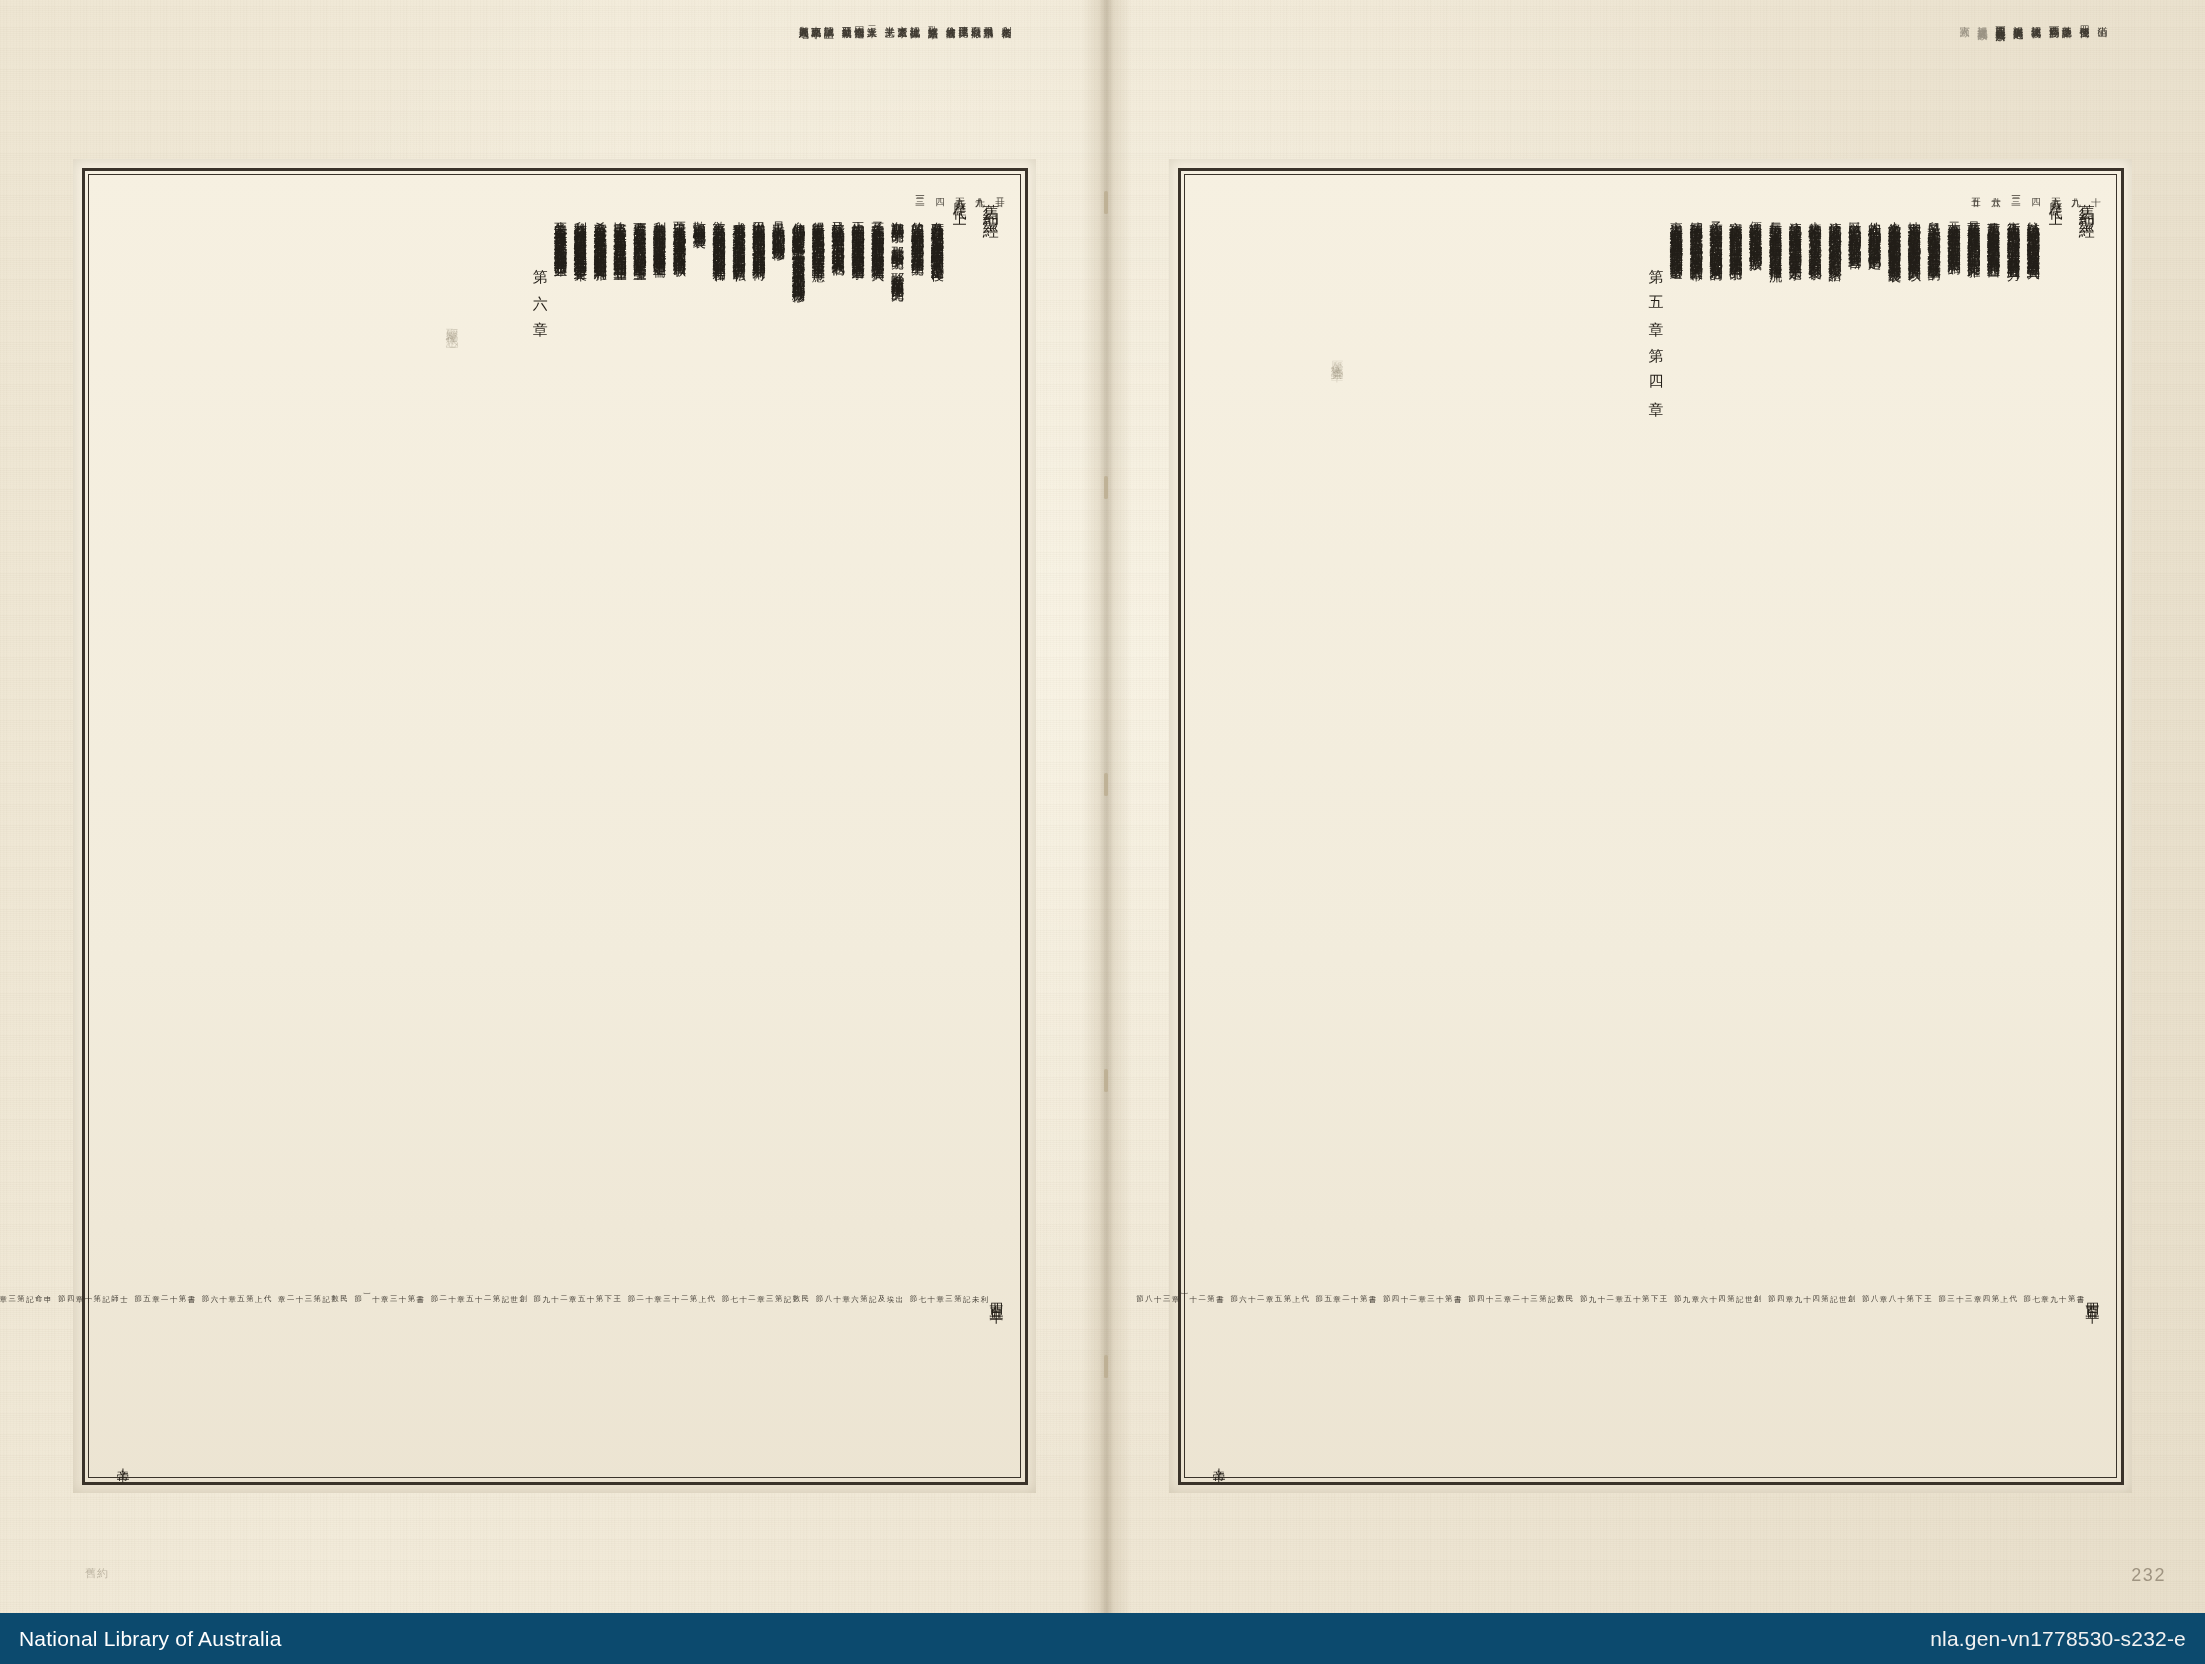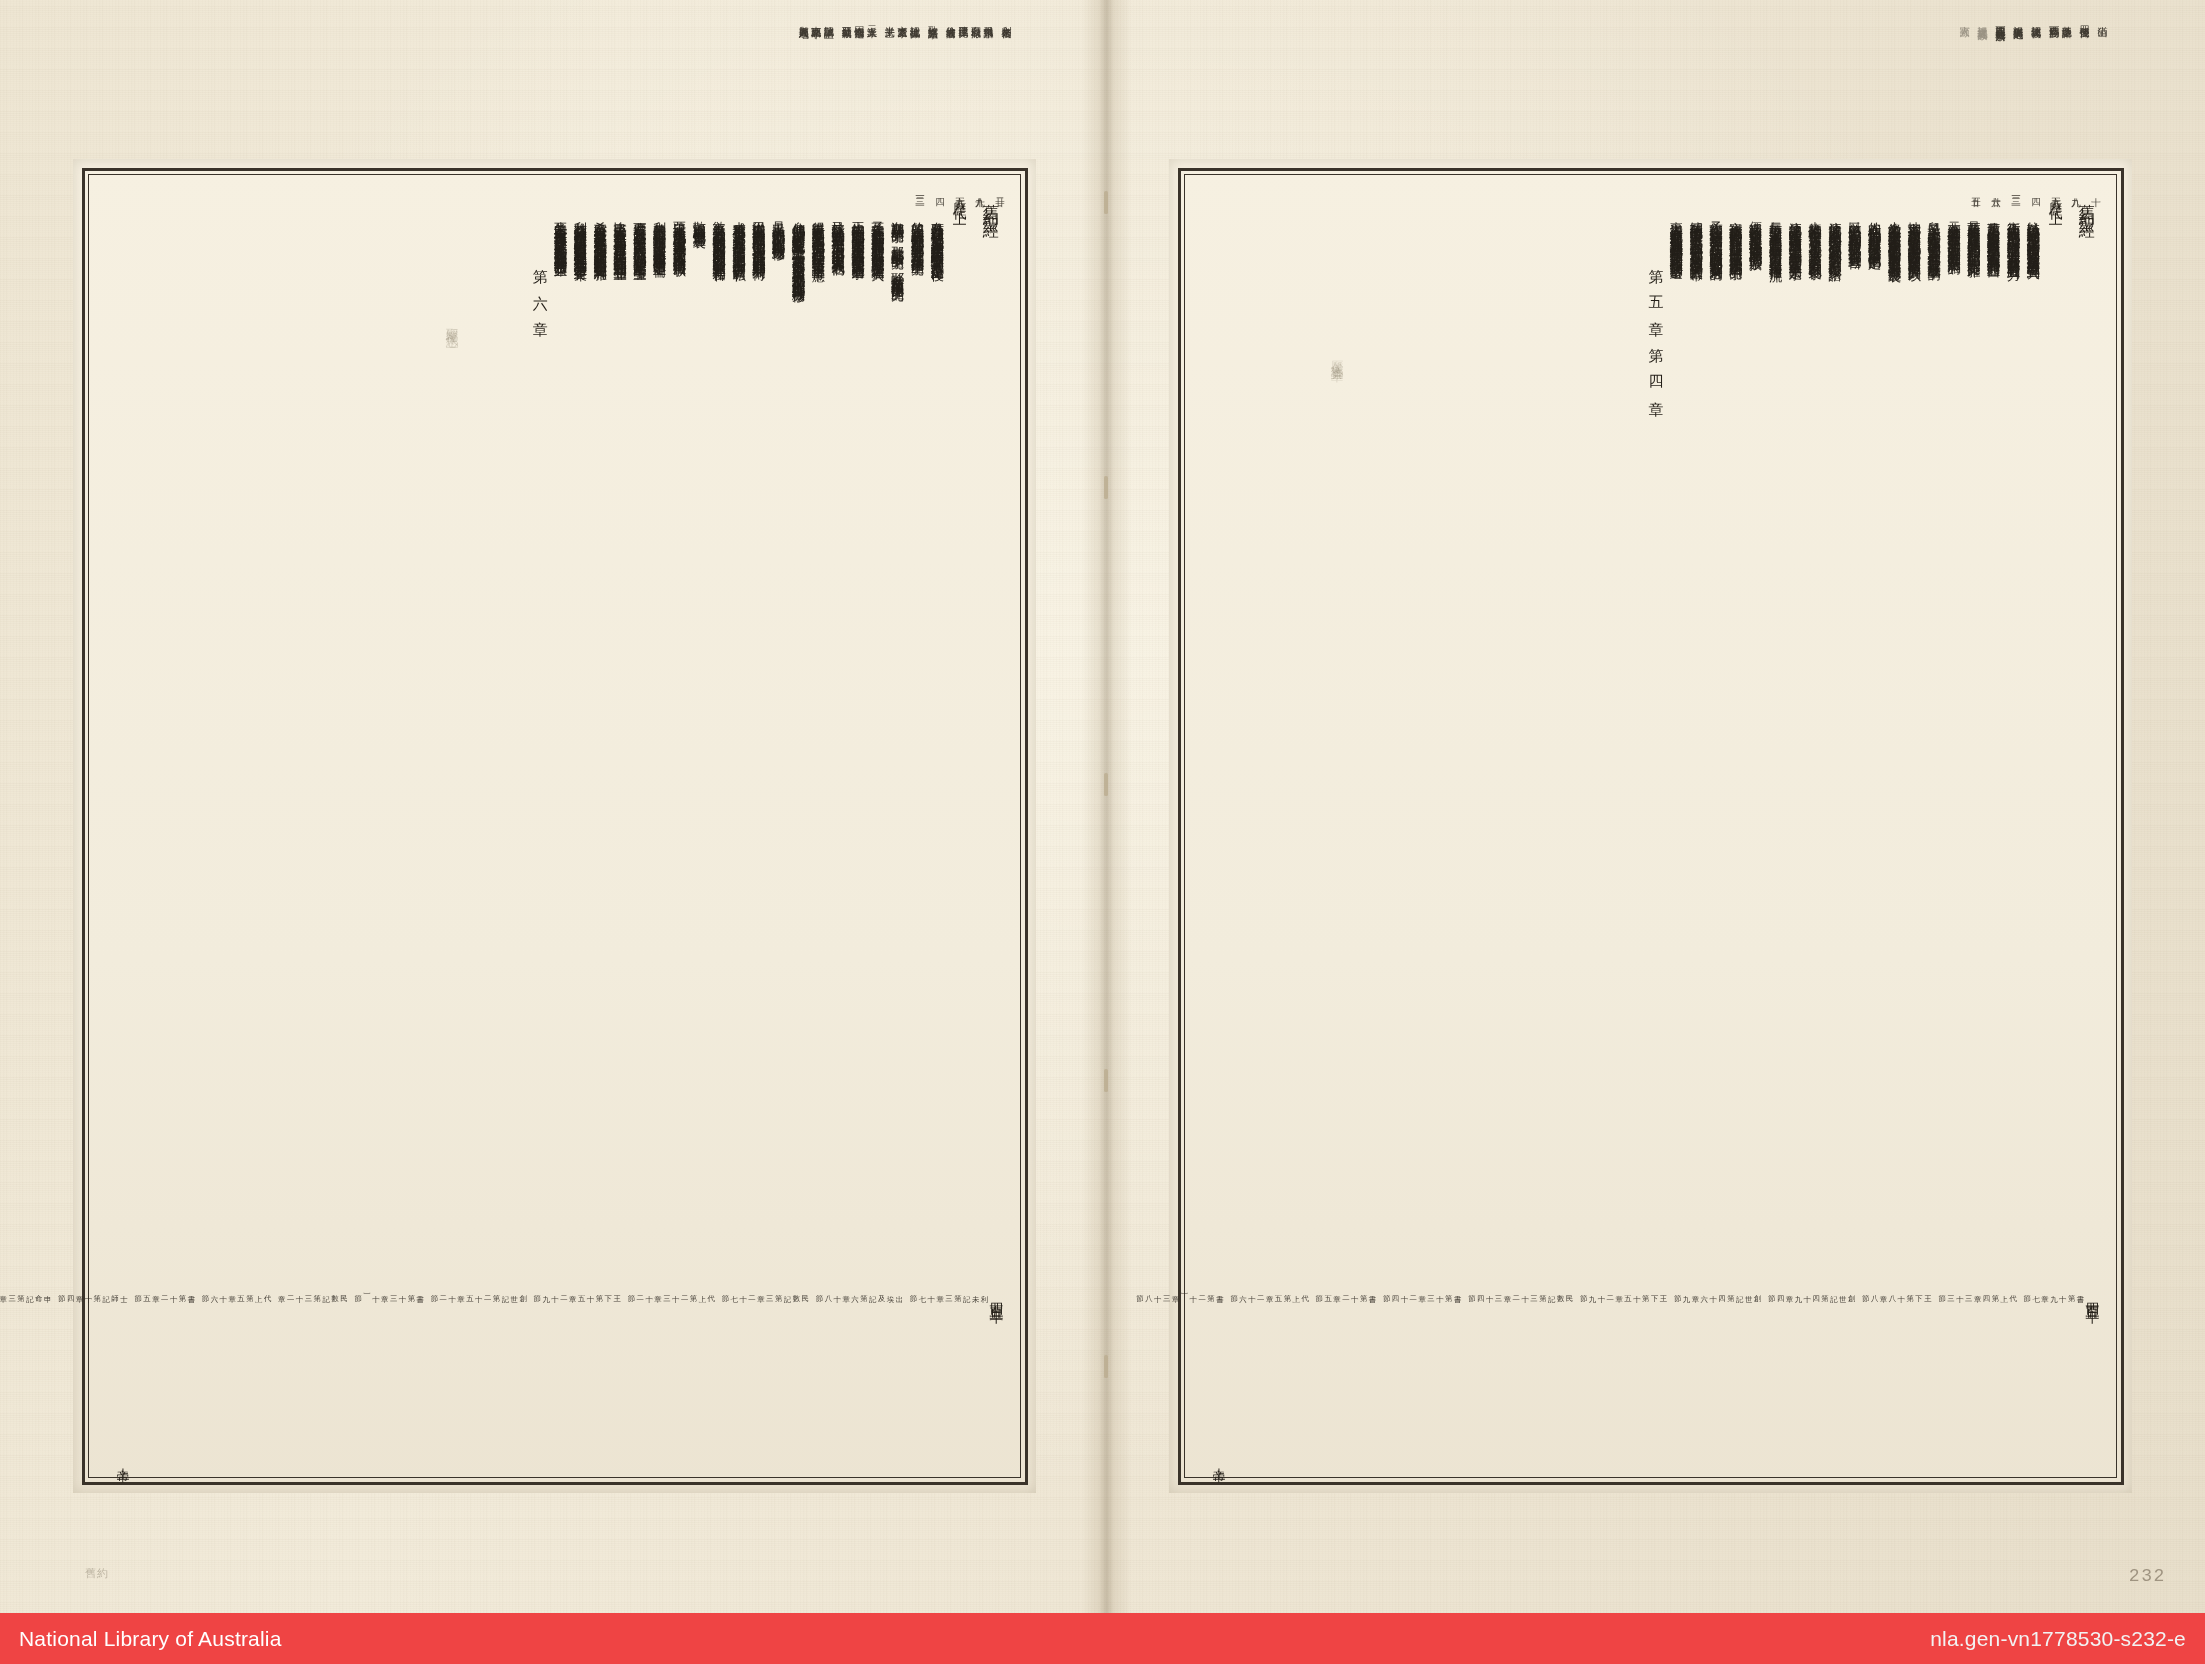--- a/index.html
+++ b/index.html
@@ -240,21 +240,21 @@
     color: rgba(90,75,50,0.16);
     font-size: 12.7px;
     letter-spacing: 1.6px;
     pointer-events: none;
     user-select: none;
   }
   .corner-stamp {
     position: absolute;
     right: 39px;
     bottom: 27.5px;
-    font-family: Liberation Mono, monospace;
+    font-family: Liberation Sans, sans-serif;
     font-size: 18px;
     color: rgba(70,58,40,0.45);
     letter-spacing: 1.6px;
   }
   .tiny-stamp {
     position: absolute;
     left: 85px;
     bottom: 32px;
     font-family: Liberation Sans, sans-serif;
     font-size: 11px;
@@ -262,21 +262,21 @@
     letter-spacing: 1.1px;
   }
 
   
   .statusbar {
     position: absolute;
     left: 0;
     bottom: 0;
     width: 2205px;
     height: 52px;
-    background: #ef4444;
+    background: #0c4a6e;
     color: #ffffff;
     display: flex;
     align-items: center;
     justify-content: space-between;
     padding: 0 19px;
     box-sizing: border-box;
     font-family: "Liberation Sans", sans-serif;
     font-size: 21px;
     letter-spacing: 0.2px;
   }

